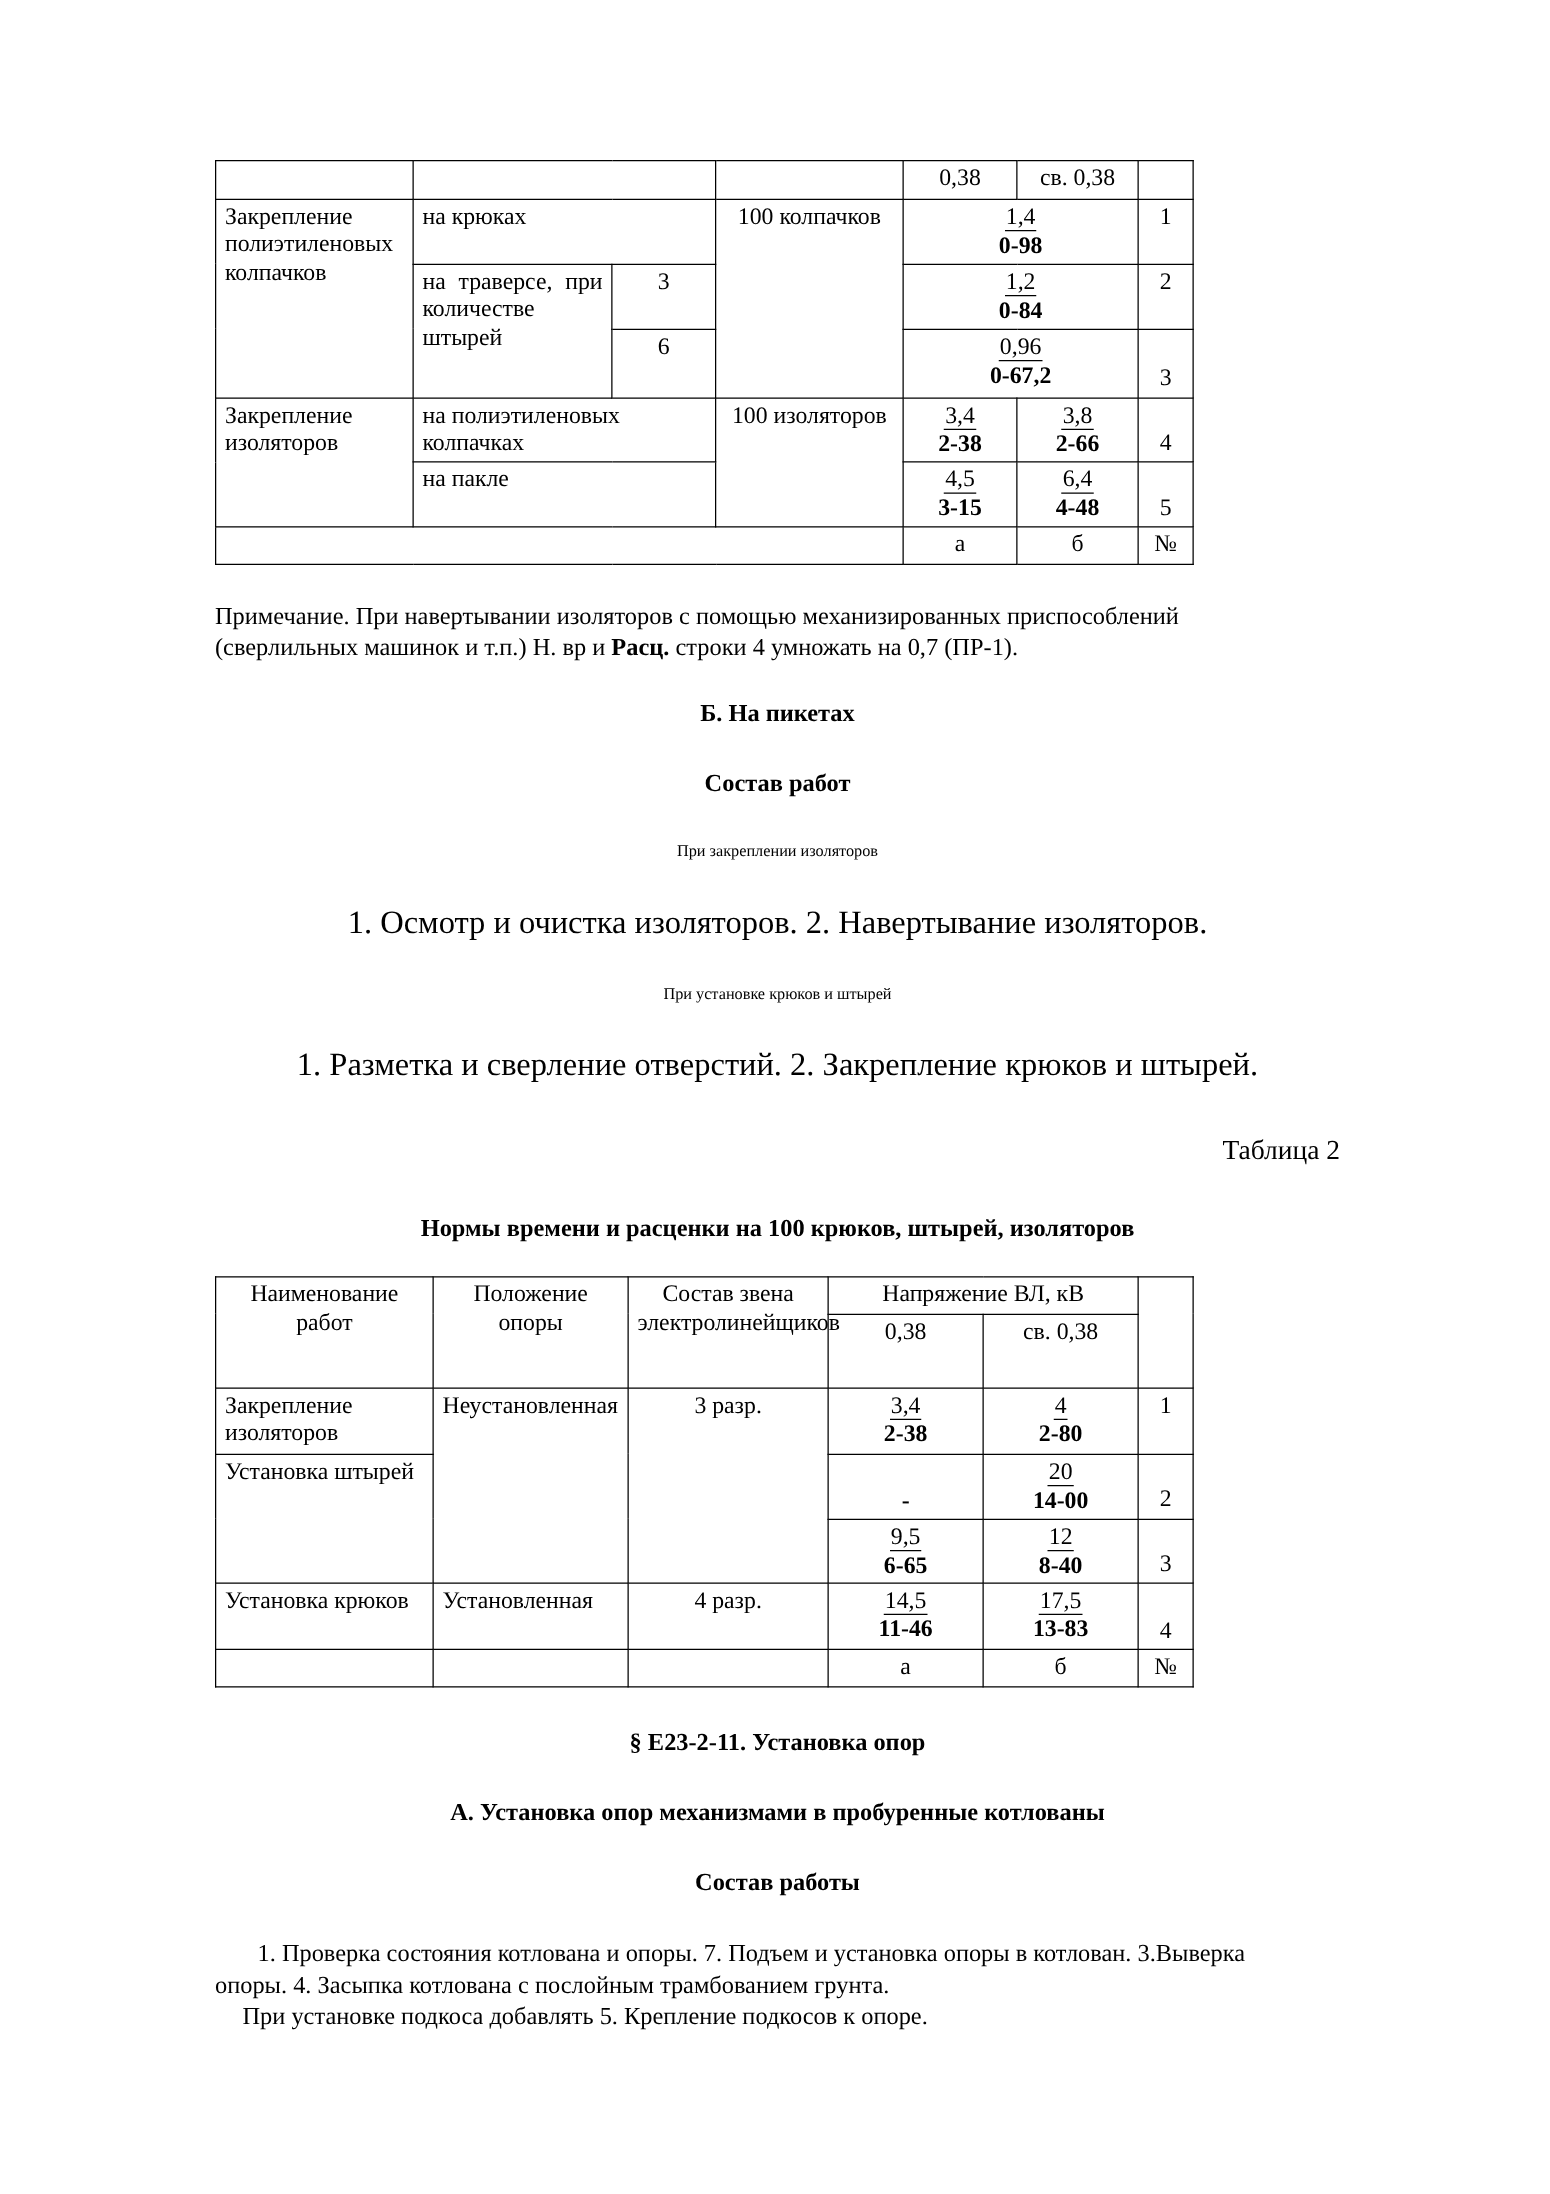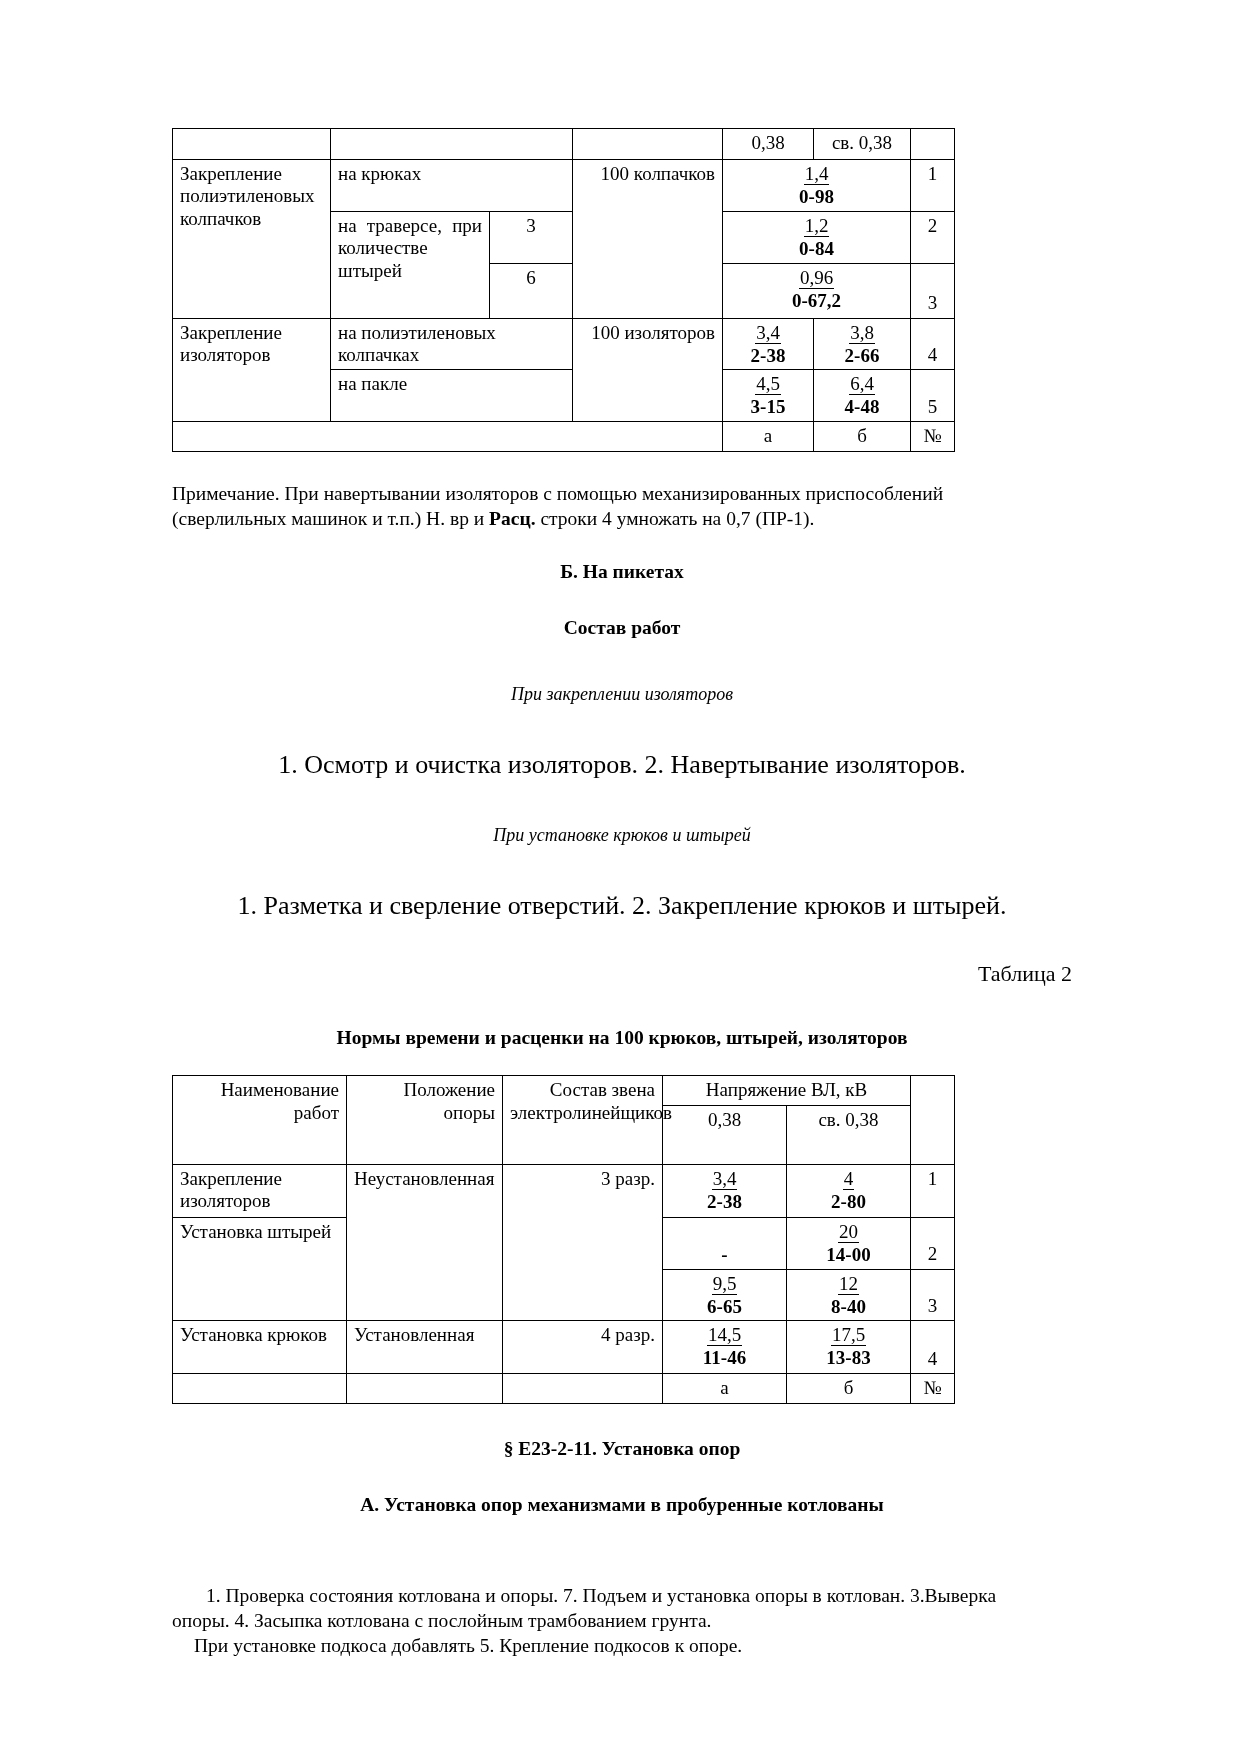--- a/index.html
+++ b/index.html
@@ -34,21 +34,21 @@
   }
   table.doc-table td {
     border: 1.6px solid #000;
     padding: 3px 7px;
     vertical-align: top;
     font-size: 19px;
   }
   td.ctr  { text-align: center; vertical-align: middle; }
   td.mid  { vertical-align: middle; }
   td.just { text-align: justify; text-align-last: justify; }
-  td.hdr-ctr { text-align: right; vertical-align: top; }
+  td.hdr-ctr { text-align: center; vertical-align: top; }
 
   
   .frac {
     display: block;
     text-align: center;
     line-height: 1.15;
   }
   .frac .num {
     display: inline-block;
     border-bottom: 1.4px solid #000;
@@ -63,23 +63,22 @@
 
   
   .h-center-bold {
     text-align: center;
     font-weight: bold;
     font-size: 19.5px;
     margin: 0;
   }
   .h-center-ital {
     text-align: center;
-    font-style: italic;
-    font-size: 18px;
-    margin: 11px;
+    font-size: 13px;
+    margin: 0;
   }
   .p-center {
     text-align: center;
     font-size: 26px;
     margin: 0;
   }
   .p-just {
     text-align: justify;
     font-size: 19.5px;
     margin: 0;
@@ -340,20 +339,21 @@
       </tr>
     </tbody>
   </table>
 
   <div class="sp-34"></div>
 
   <p class="h-center-bold">§ Е23-2-11. Установка опор</p>
   <div class="sp-34"></div>
   <p class="h-center-bold">А. Установка опор механизмами в пробуренные котлованы</p>
   <div class="sp-34"></div>
+  <p class="h-center-bold">Состав работы</p>
   <div class="sp-34"></div>
   <p class="p-just">
     <span style="display:inline-block;width:34px"></span><span>1. Проверка состояния котлована и опоры. 7. Подъем и установка опоры в котлован. 3.Выверка</span><br>
     <span>опоры. 4. Засыпка котлована с послойным трамбованием грунта.</span><br>
     <span style="display:inline-block;width:22px"></span><span>При установке подкоса добавлять 5. Крепление подкосов к опоре.</span>
   </p>
 
 </div>
 
 </body></html>

